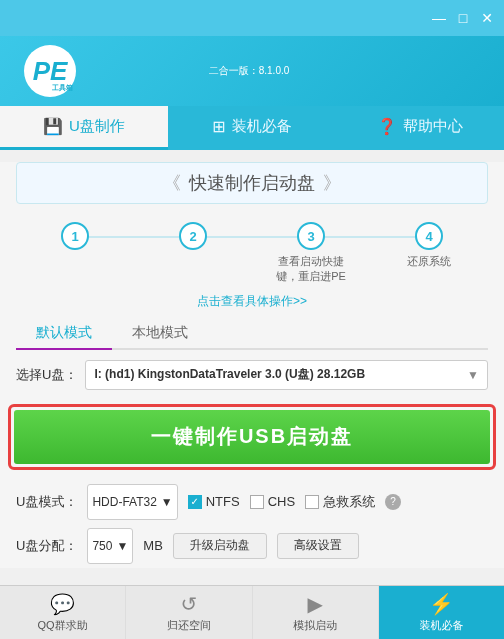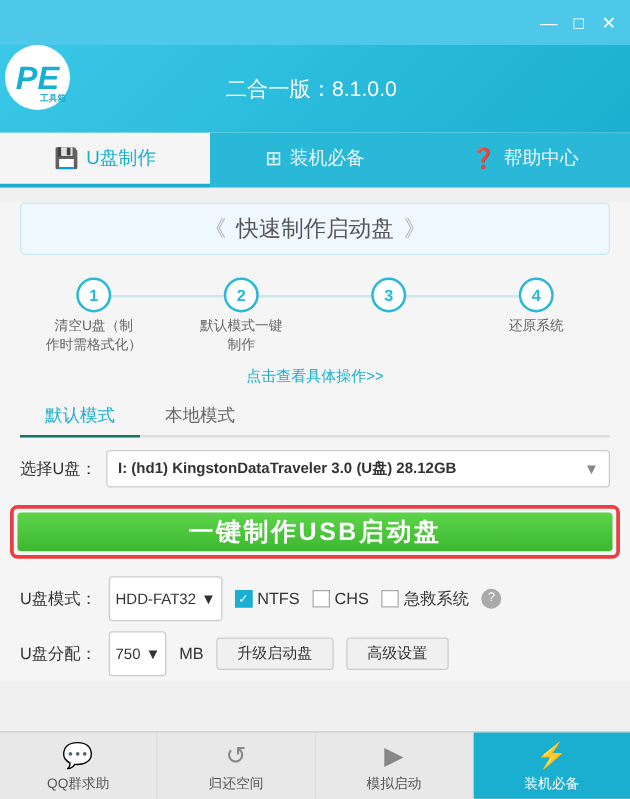--- a/index.html
+++ b/index.html
@@ -33,22 +33,22 @@
       color: #fff;
       font-size: 14px;
       display: flex; align-items: center; justify-content: center;
     }
 
     
     .header {
       background: linear-gradient(135deg, #3bc8e8 0%, #1aafd0 100%);
       height: 70px;
       display: flex;
-      align-items: flex-start;
-      padding: 0 4px;
+      align-items: center;
+      padding: 0 24px;
       position: relative;
     }
     .logo-area {
       display: flex;
       align-items: center;
     }
     .logo-circle {
       width: 52px; height: 52px;
       background: #fff;
       border-radius: 50%;
@@ -56,21 +56,21 @@
       font-size: 22px;
       font-weight: bold;
       color: #1aafd0;
       position: relative;
     }
     .version-text {
       position: absolute;
       right: 6px; left: 0;
       text-align: center;
       color: #fff;
-      font-size: 17px;
+      font-size: 10px;
       top: 50%;
       transform: translateY(-50%);
     }
 
     
     .nav-tabs {
       background: #29b8d8;
       display: flex;
       height: 44px;
     }
@@ -180,21 +180,21 @@
     .mode-tab {
       padding: 6px 20px;
       font-size: 14px;
       color: #666;
       cursor: pointer;
       border-bottom: 2px solid transparent;
       margin-bottom: -2px;
     }
     .mode-tab.active {
       color: #1aafd0;
-      border-bottom: 2px solid #0f766e;
+      border-bottom: 2px solid #a21caf;
     }
 
     
     .form-row {
       display: flex;
       align-items: center;
       padding: 10px 16px;
       gap: 8px;
     }
     .form-label {
@@ -224,21 +224,21 @@
 
     
     .big-btn-container {
       margin: 4px 8px 10px;
       border: 3px solid #e84040;
       border-radius: 6px;
       padding: 3px;
     }
     .big-btn {
       width: 100%;
-      height: 31px;
+      height: 54px;
       background: linear-gradient(180deg, #5dd44a 0%, #3db830 100%);
       border: none;
       border-radius: 3px;
       color: #fff;
       font-size: 20px;
       font-weight: bold;
       cursor: pointer;
       letter-spacing: 2px;
     }
 
@@ -392,34 +392,33 @@
       <span style="color:#aaa;font-size:18px;">》</span>
     </div>
   </div>
 
   <div class="steps-area">
     <div class="step-item">
       <div class="step-circle">
         <span>1</span>
       </div>
       <div class="step-line"></div>
-      <div class="step-text" style="white-space:pre-line;">清空U盘（制<br>作时需格式化）</div>
     </div>
     <div class="step-item">
       <div class="step-circle">
         <span>2</span>
       </div>
       <div class="step-line"></div>
-      <div class="step-text" style="white-space:pre-line;">默认模式一键<br>制作</div>
     </div>
     <div class="step-item">
       <div class="step-circle">
         <span>3</span>
       </div>
       <div class="step-line"></div>
+      <div class="step-text" style="white-space:pre-line;">查看启动快捷<br>键，重启进PE</div>
     </div>
     <div class="step-item">
       <div class="step-circle">
         <span>4</span>
       </div>
       <div class="step-text" style="white-space:pre-line;">还原系统</div>
     </div>
   </div>
 
   <div class="more-link">点击查看具体操作&gt;&gt;</div>

